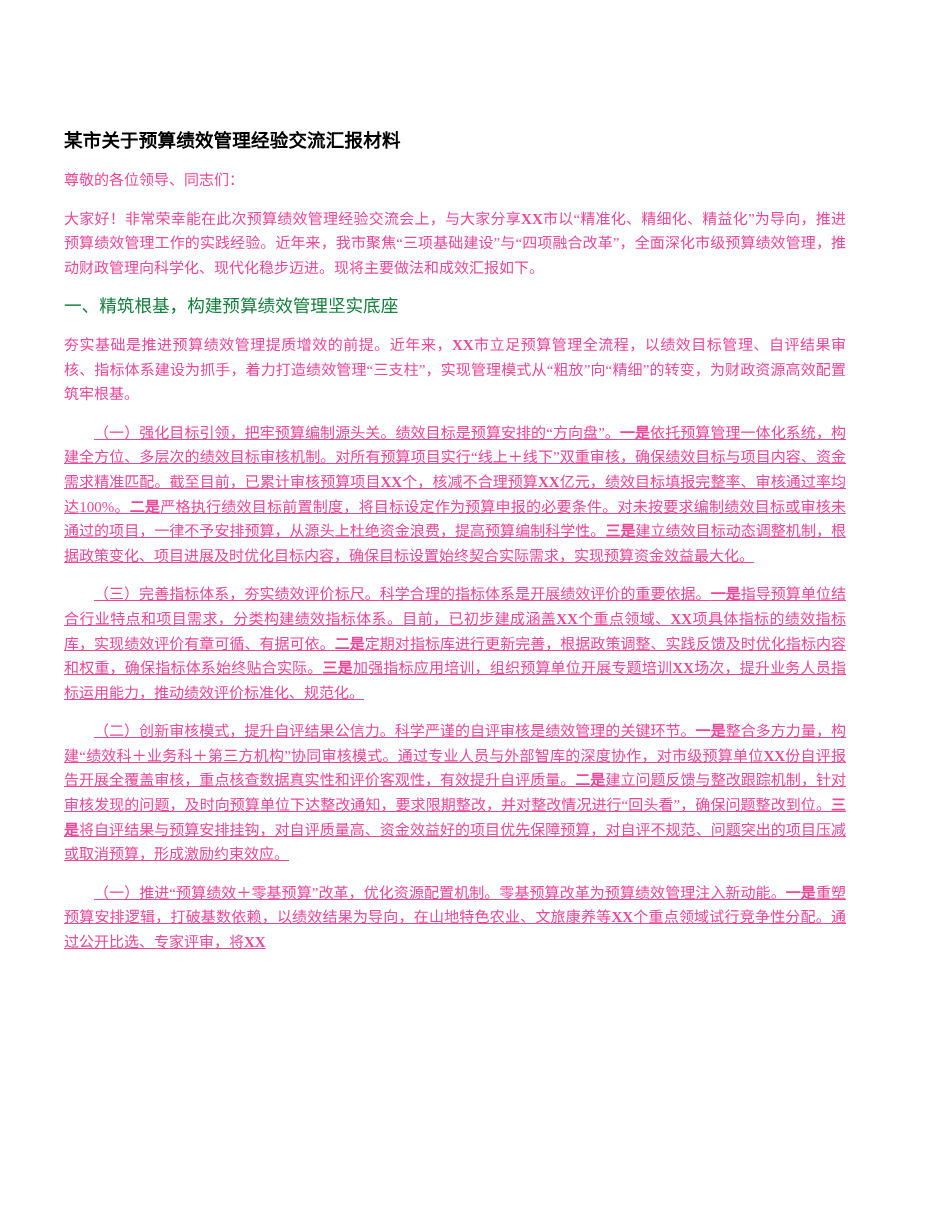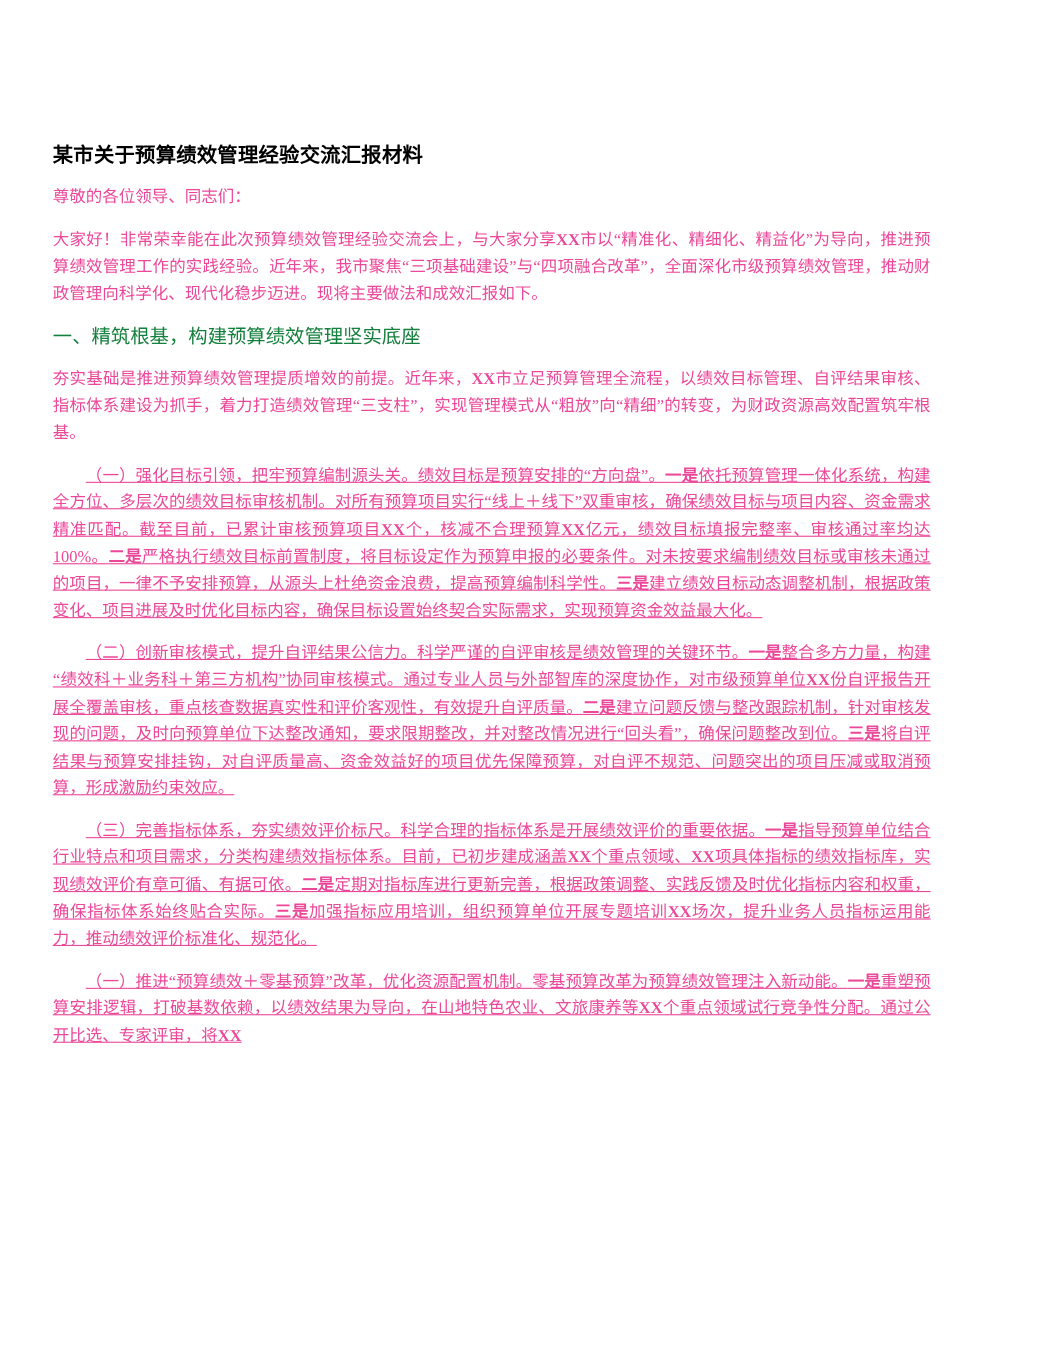--- a/index.html
+++ b/index.html
@@ -13,21 +13,21 @@
     height: 1230px;
     overflow: hidden;
     font-family: "Liberation Serif", "DejaVu Serif", serif;
     color: #000000;
     -webkit-font-smoothing: antialiased;
   }
   #page {
     box-sizing: border-box;
     width: 950px;
     height: 1230px;
-    padding: 128px 104px 0 48px;
+    padding: 128px 104px 0 64px;
     background: #ffffff;
   }
   .doc-title {
     font-family: "Liberation Sans", "DejaVu Sans", sans-serif;
     font-weight: bold;
     font-size: 18.5px;
     line-height: 26px;
     letter-spacing: 0.2px;
     margin: 0 0 14px 0;
     color: #000;
@@ -82,25 +82,25 @@
   </p>
 
   <p class="section">一、精筑根基，构建预算绩效管理坚实底座</p>
   <p class="para">夯实基础是推进预算绩效管理提质增效的前提。近年来，<span class="latin">XX</span>市立足预算管理全流程，以绩效目标管理、自评结果审核、指标体系建设为抓手，着力打造绩效管理“三支柱”，实现管理模式从“粗放”向“精细”的转变，为财政资源高效配置筑牢根基。</p>
 
   <p class="para indent">
     <span>（一）强化目标引领，把牢预算编制源头关。</span><span>绩效目标是预算安排的“方向盘”。</span><b>一是</b><span>依托预算管理一体化系统，构建全方位、多层次的绩效目标审核机制。对所有预算项目实行“线上＋线下”双重审核，确保绩效目标与项目内容、资金需求精准匹配。截至目前，已累计审核预算项目<span class="latin">XX</span>个，核减不合理预算<span class="latin">XX</span>亿元，绩效目标填报完整率、审核通过率均达<span class="num">100%</span>。</span><b>二是</b><span>严格执行绩效目标前置制度，将目标设定作为预算申报的必要条件。对未按要求编制绩效目标或审核未通过的项目，一律不予安排预算，从源头上杜绝资金浪费，提高预算编制科学性。</span><b>三是</b><span>建立绩效目标动态调整机制，根据政策变化、项目进展及时优化目标内容，确保目标设置始终契合实际需求，实现预算资金效益最大化。</span>
   </p>
 
   <p class="para indent">
-    <span>（二）创新审核模式，提升自评结果公信力。</span><span>科学严谨的自评审核是绩效管理的关键环节。</span><b>一是</b><span>整合多方力量，构建“绩效科＋业务科＋第三方机构”协同审核模式。通过专业人员与外部智库的深度协作，对市级预算单位<span class="latin">XX</span>份自评报告开展全覆盖审核，重点核查数据真实性和评价客观性，有效提升自评质量。</span><b>二是</b><span>建立问题反馈与整改跟踪机制，针对审核发现的问题，及时向预算单位下达整改通知，要求限期整改，并对整改情况进行“回头看”，确保问题整改到位。</span><b>三是</b><span>将自评结果与预算安排挂钩，对自评质量高、资金效益好的项目优先保障预算，对自评不规范、问题突出的项目压减或取消预算，形成激励约束效应。</span>
+    <span>（三）完善指标体系，夯实绩效评价标尺。</span><span>科学合理的指标体系是开展绩效评价的重要依据。</span><b>一是</b><span>指导预算单位结合行业特点和项目需求，分类构建绩效指标体系。目前，已初步建成涵盖<span class="latin">XX</span>个重点领域、<span class="latin">XX</span>项具体指标的绩效指标库，实现绩效评价有章可循、有据可依。</span><b>二是</b><span>定期对指标库进行更新完善，根据政策调整、实践反馈及时优化指标内容和权重，确保指标体系始终贴合实际。</span><b>三是</b><span>加强指标应用培训，组织预算单位开展专题培训<span class="latin">XX</span>场次，提升业务人员指标运用能力，推动绩效评价标准化、规范化。</span>
   </p>
 
   <p class="para indent">
-    <span>（三）完善指标体系，夯实绩效评价标尺。</span><span>科学合理的指标体系是开展绩效评价的重要依据。</span><b>一是</b><span>指导预算单位结合行业特点和项目需求，分类构建绩效指标体系。目前，已初步建成涵盖<span class="latin">XX</span>个重点领域、<span class="latin">XX</span>项具体指标的绩效指标库，实现绩效评价有章可循、有据可依。</span><b>二是</b><span>定期对指标库进行更新完善，根据政策调整、实践反馈及时优化指标内容和权重，确保指标体系始终贴合实际。</span><b>三是</b><span>加强指标应用培训，组织预算单位开展专题培训<span class="latin">XX</span>场次，提升业务人员指标运用能力，推动绩效评价标准化、规范化。</span>
+    <span>（二）创新审核模式，提升自评结果公信力。</span><span>科学严谨的自评审核是绩效管理的关键环节。</span><b>一是</b><span>整合多方力量，构建“绩效科＋业务科＋第三方机构”协同审核模式。通过专业人员与外部智库的深度协作，对市级预算单位<span class="latin">XX</span>份自评报告开展全覆盖审核，重点核查数据真实性和评价客观性，有效提升自评质量。</span><b>二是</b><span>建立问题反馈与整改跟踪机制，针对审核发现的问题，及时向预算单位下达整改通知，要求限期整改，并对整改情况进行“回头看”，确保问题整改到位。</span><b>三是</b><span>将自评结果与预算安排挂钩，对自评质量高、资金效益好的项目优先保障预算，对自评不规范、问题突出的项目压减或取消预算，形成激励约束效应。</span>
   </p>
 
 
   <p class="para indent">
     <span>（一）推进“预算绩效＋零基预算”改革，优化资源配置机制。</span><span>零基预算改革为预算绩效管理注入新动能。</span><b>一是</b><span>重塑预算安排逻辑，打破基数依赖，以绩效结果为导向，在山地特色农业、文旅康养等<span class="latin">XX</span>个重点领域试行竞争性分配。通过公开比选、专家评审，将<span class="latin">XX</span></span>
   </p>
 
 </div>
 
 </body></html>

